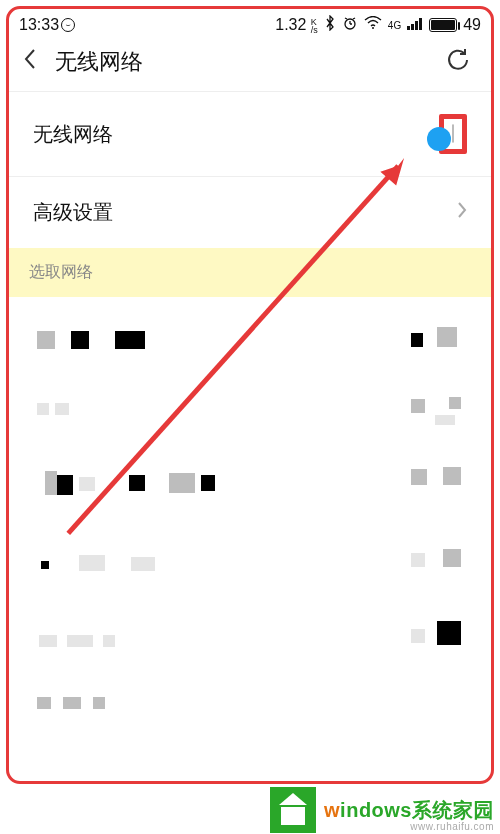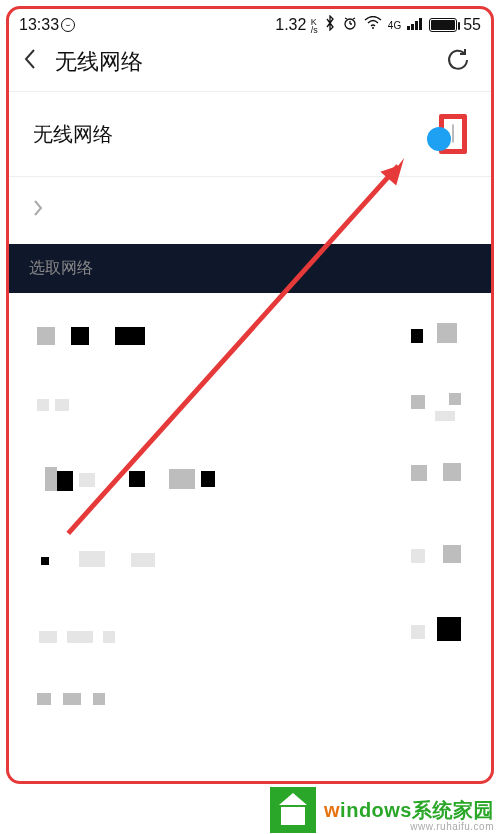--- a/index.html
+++ b/index.html
@@ -73,21 +73,21 @@
     border:1px solid #bbb; position:relative;
   }
   .toggle .knob {
     position:absolute; right:2px; top:2px; width:24px; height:24px;
     border-radius:50%; background:#1ea1f2;
   }
   .chevron-right { font-size:20px; color:#999; }
 
   
   .section-header {
-    background:#0f172a;
+    background:#fef9c3;
     padding: 14px 20px 14px 20px;
     font-size:16px; color:#888;
     font-family:"Songti SC","SimSun",serif;
   }
 
   
   .list-area {
     position: relative;
     height: 420px;
     padding: 0 20px;
@@ -178,21 +178,21 @@
         <svg width="16" height="12" viewBox="0 0 16 12">
             <rect x="0" y="8" width="3" height="4" fill="#111"></rect>
             <rect x="4" y="6" width="3" height="6" fill="#111"></rect>
             <rect x="8" y="3" width="3" height="9" fill="#111"></rect>
             <rect x="12" y="0" width="3" height="12" fill="#111"></rect>
           </svg>
       </span>
       <span class="battery-box">
           <span class="fill"></span>
         </span>
-      <span>55</span>
+      <span>49</span>
     </div>
   </div>
 
   <div class="nav">
     <div class="nav-left">
       <span class="back-chevron">
         <svg width="14" height="22" viewBox="0 0 14 22">
             <path d="M11 2 L3 11 L11 20" fill="none" stroke="#333" stroke-width="2"></path>
           </svg>
       </span>
@@ -213,20 +213,21 @@
     <span class="toggle-highlight">
       <span class="toggle">
         <span class="knob"></span>
       </span>
     </span>
   </div>
 
   <div class="divider"></div>
 
   <div class="row">
+    <span class="row-label">高级设置</span>
     <span class="chevron-right">
       <svg width="10" height="18" viewBox="0 0 10 18">
           <path d="M2 2 L8 9 L2 16" fill="none" stroke="#aaa" stroke-width="2"></path>
         </svg>
     </span>
   </div>
 
   <div class="section-header">选取网络</div>
 
   <div class="list-area">

